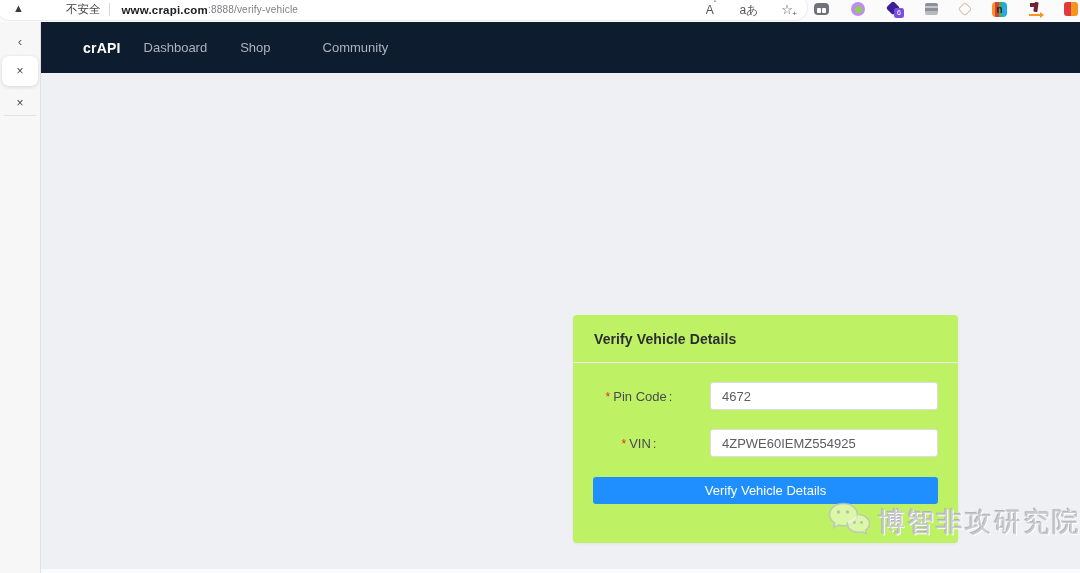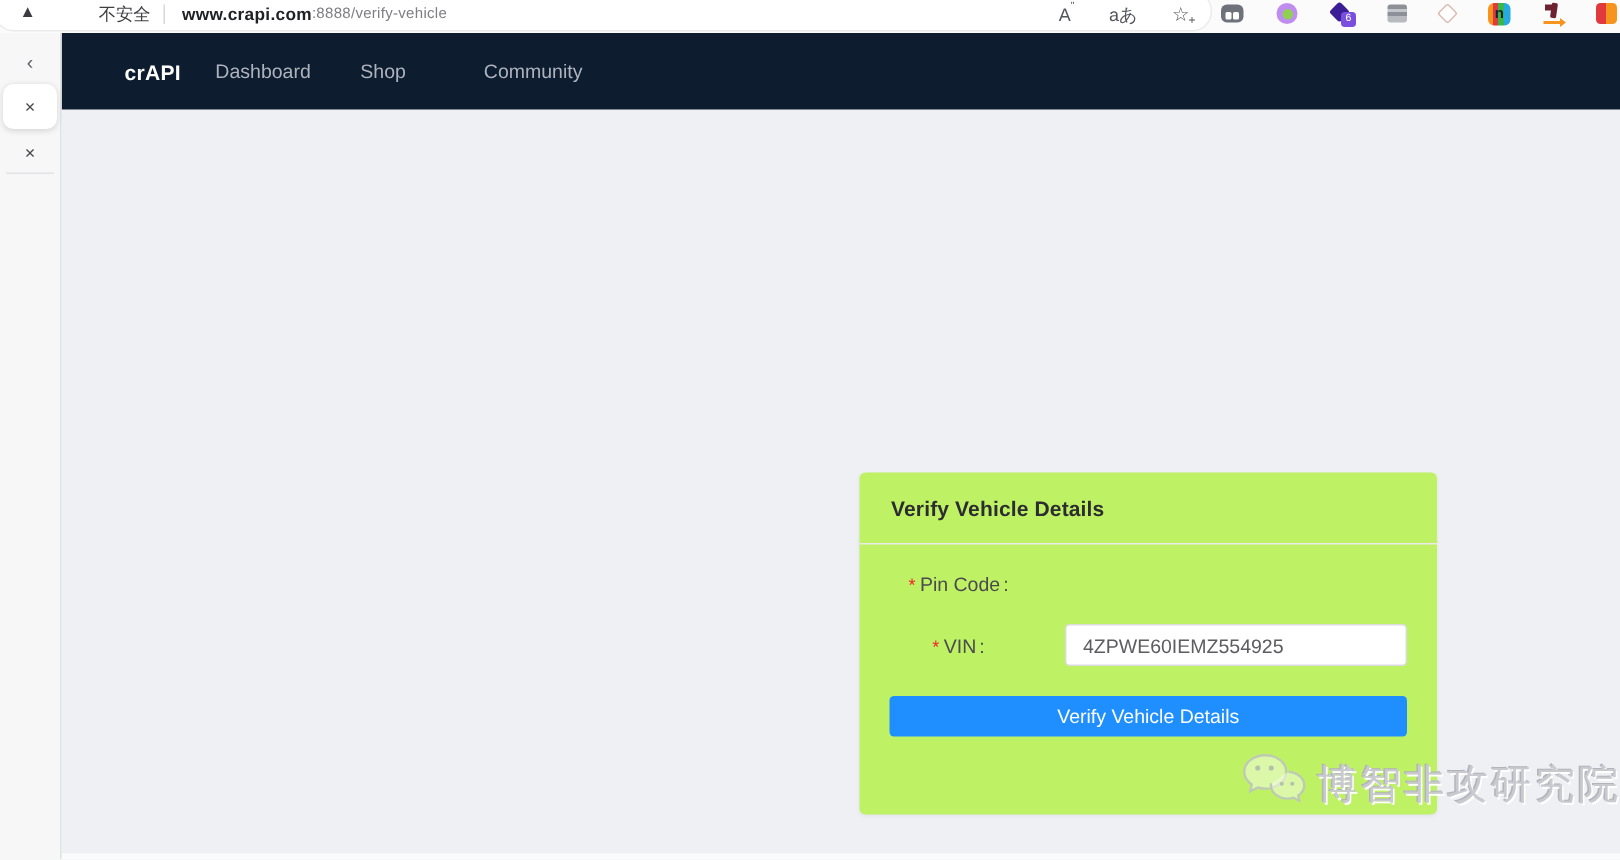--- a/index.html
+++ b/index.html
@@ -152,20 +152,21 @@
 </div>
 
 <div class="page">
   <div class="card">
     <div class="card-header">
       <span class="card-title">Verify Vehicle Details</span>
     </div>
     <div class="card-body">
       <div class="form-row">
         <span class="label-col"><span class="req">*</span><span>Pin Code</span><span class="colon">:</span></span>
+        <input class="field-input" type="text" value="4672" style="">
       </div>
       <div class="form-row">
         <span class="label-col"><span class="req">*</span><span>VIN</span><span class="colon">:</span></span>
         <input class="field-input" type="text" value="4ZPWE60IEMZ554925" style="">
       </div>
       <button class="submit-btn">Verify Vehicle Details</button>
     </div>
   </div>
   <div class="page-bottom-strip"></div>
 </div>

